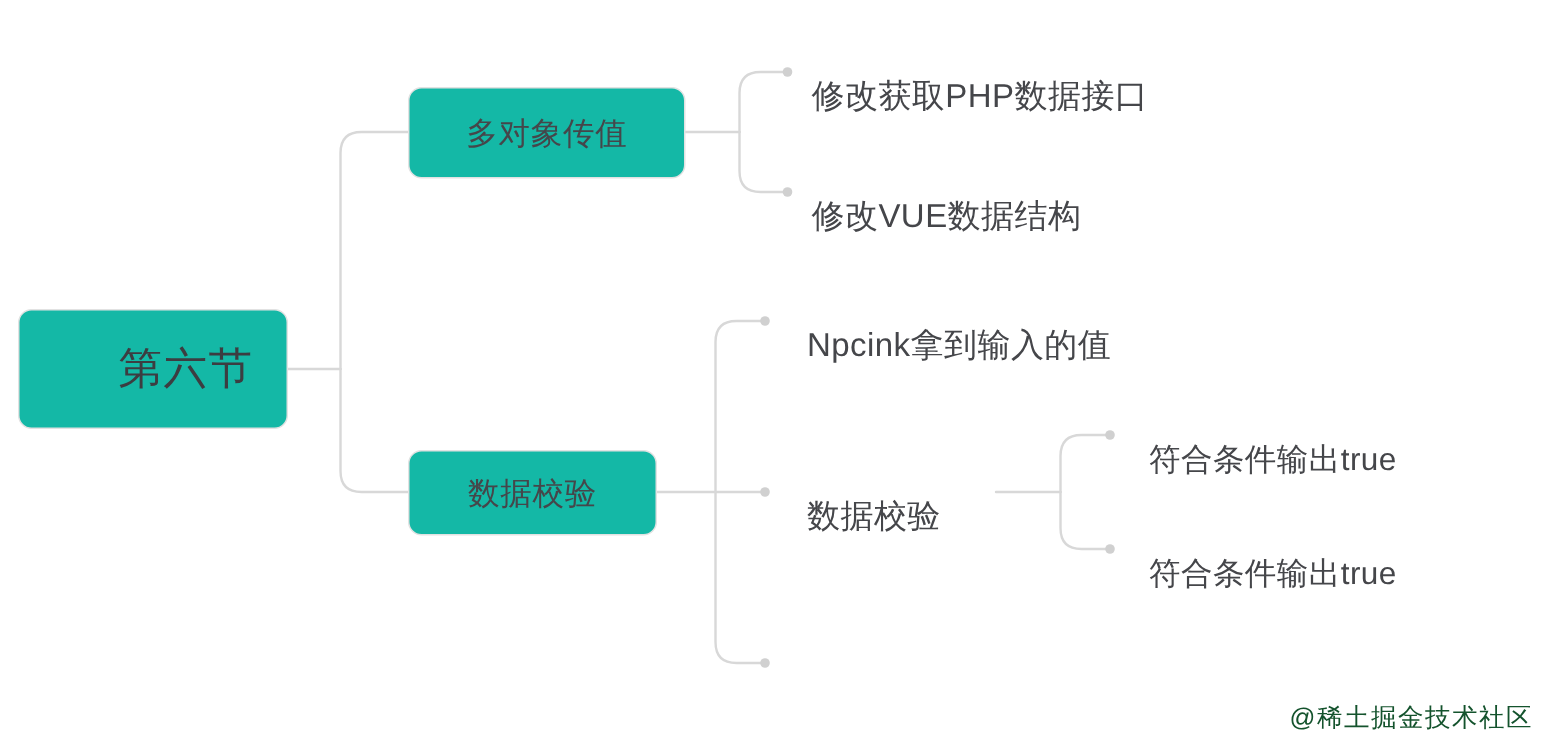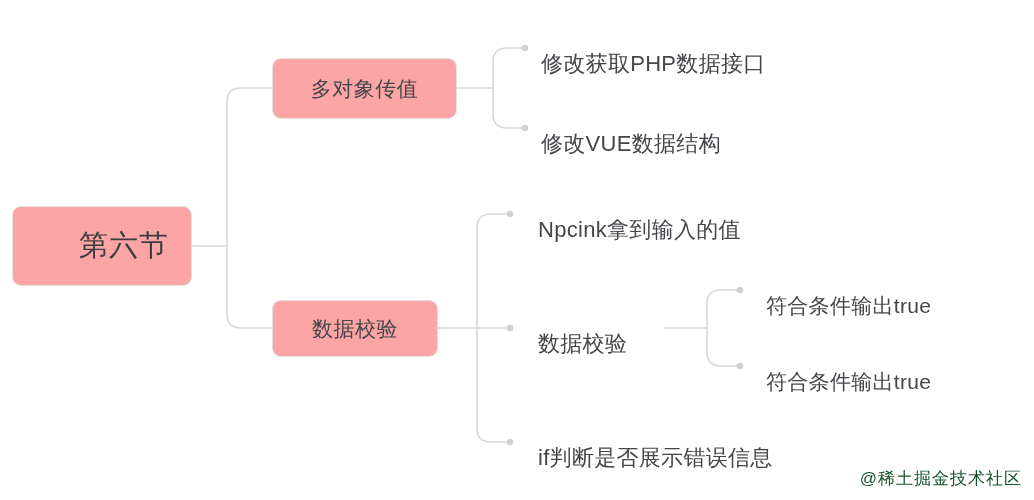--- a/index.html
+++ b/index.html
@@ -36,21 +36,21 @@
     fill: #d0d0d0;
   }
   .node {
     position: absolute;
     box-sizing: border-box;
     white-space: nowrap;
     color: #45464a;
   }
   
   .node.boxed {
-    background: #fca5a5;
+    background: #14b8a6;
     border: 1px solid #e2e2e2;
     border-radius: 9px;
     display: flex;
     align-items: center;
     justify-content: center;
   }
   .node.root {
     font-size: 29px;
     letter-spacing: 1px;
     color: #3c3d41;
@@ -137,23 +137,20 @@
   </div>
 
   <div class="node leaf" style="left:538px; top:198px; height:32px;">
     <span>Npcink拿到输入的值</span>
   </div>
 
   <div class="node leaf" style="left:538px; top:312px; height:32px;">
     <span>数据校验</span>
   </div>
 
-  <div class="node leaf" style="left:538px; top:426px; height:32px;">
-    <span>if判断是否展示错误信息</span>
-  </div>
 
   <div class="node leaf small" style="left:766px; top:275px; height:30px;">
     <span>符合条件输出true</span>
   </div>
 
   <div class="node leaf small" style="left:766px; top:351px; height:30px;">
     <span>符合条件输出true</span>
   </div>
 
   <div class="watermark">@稀土掘金技术社区</div>

